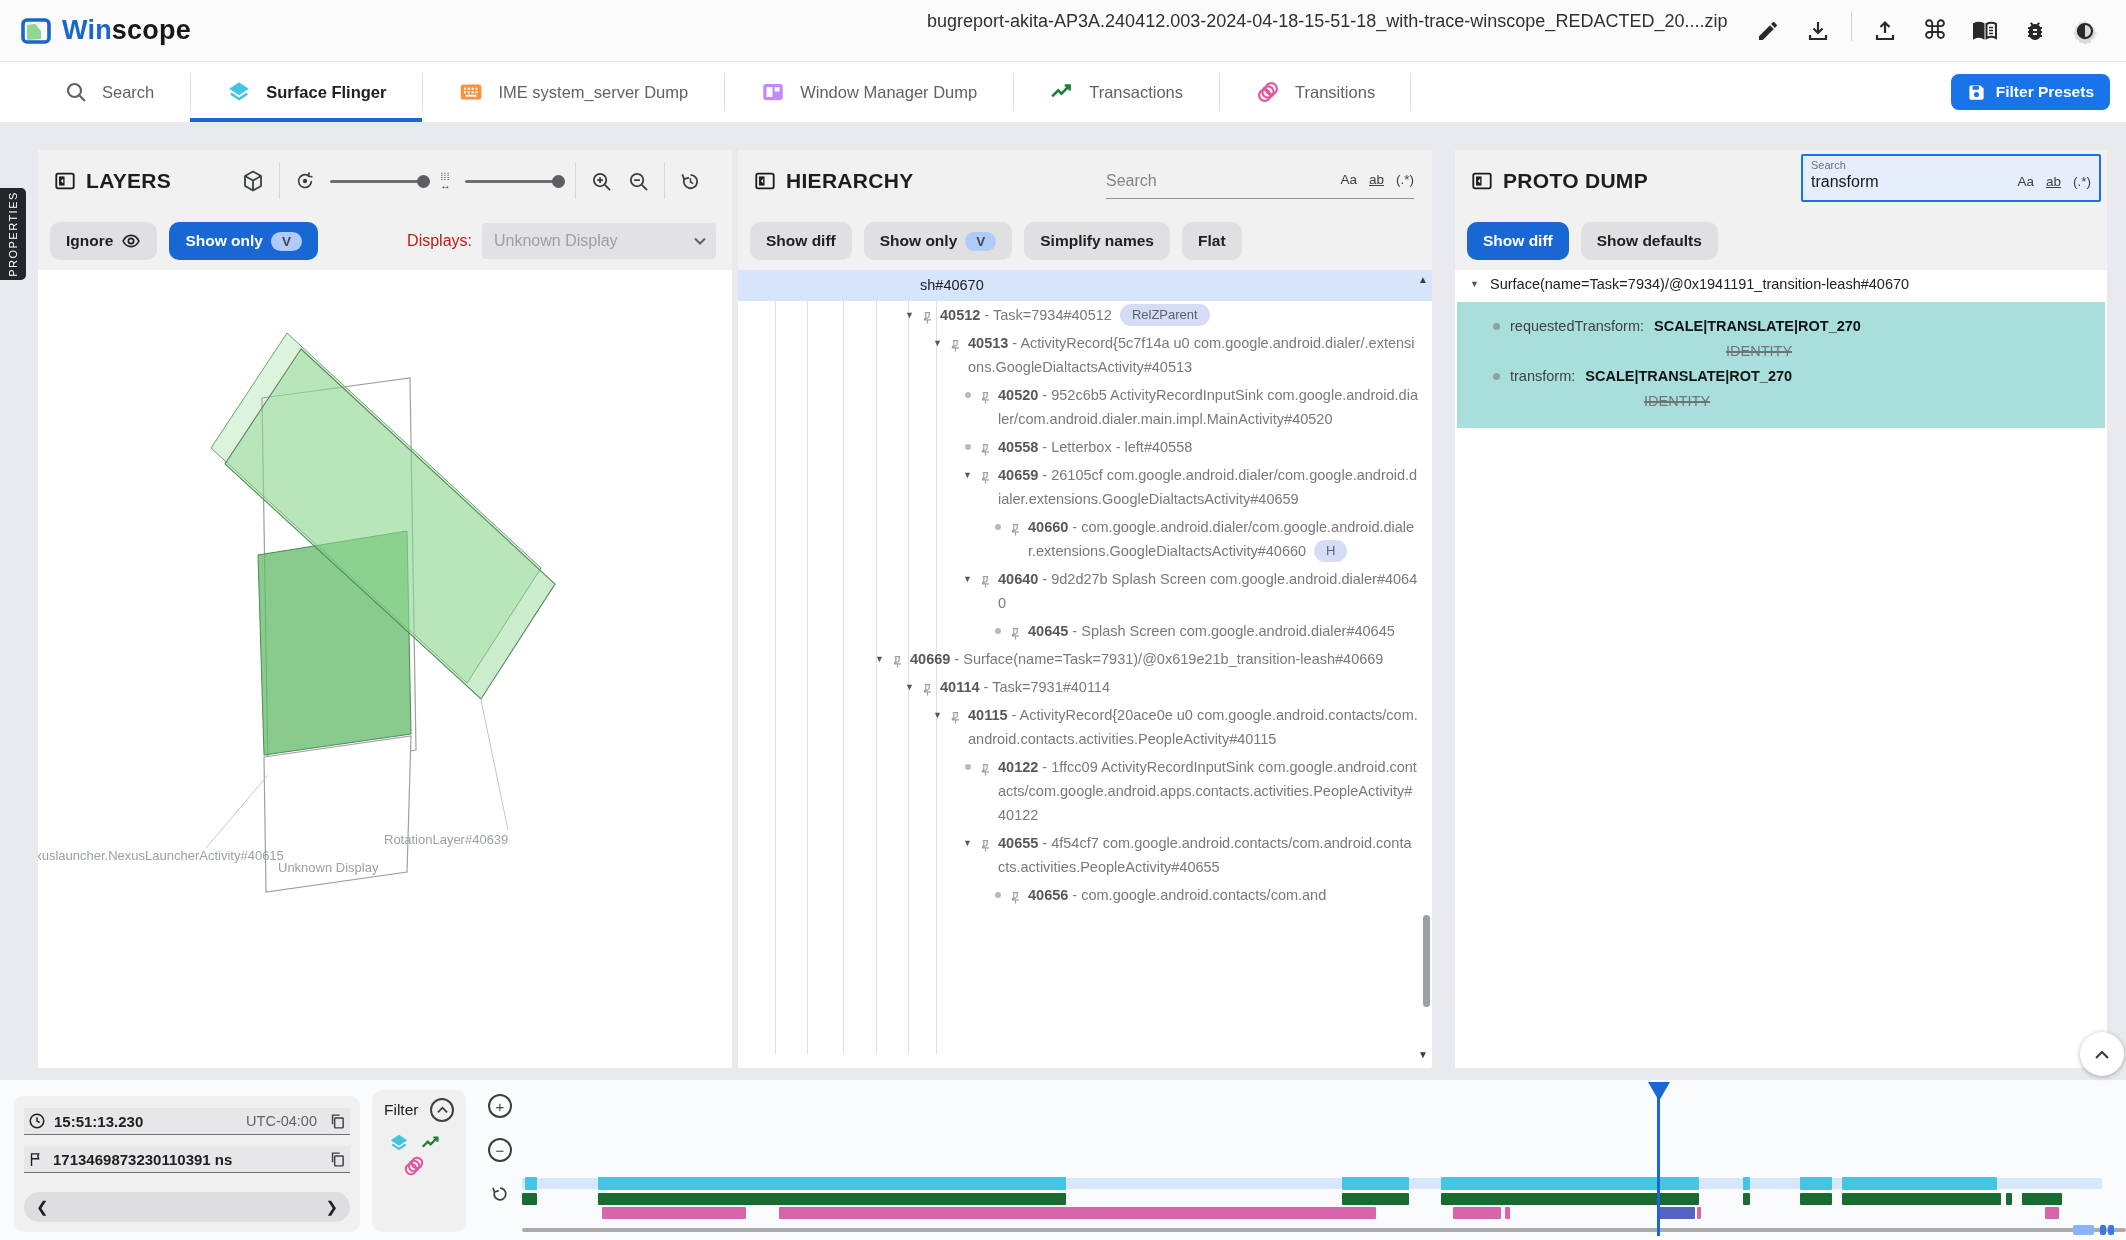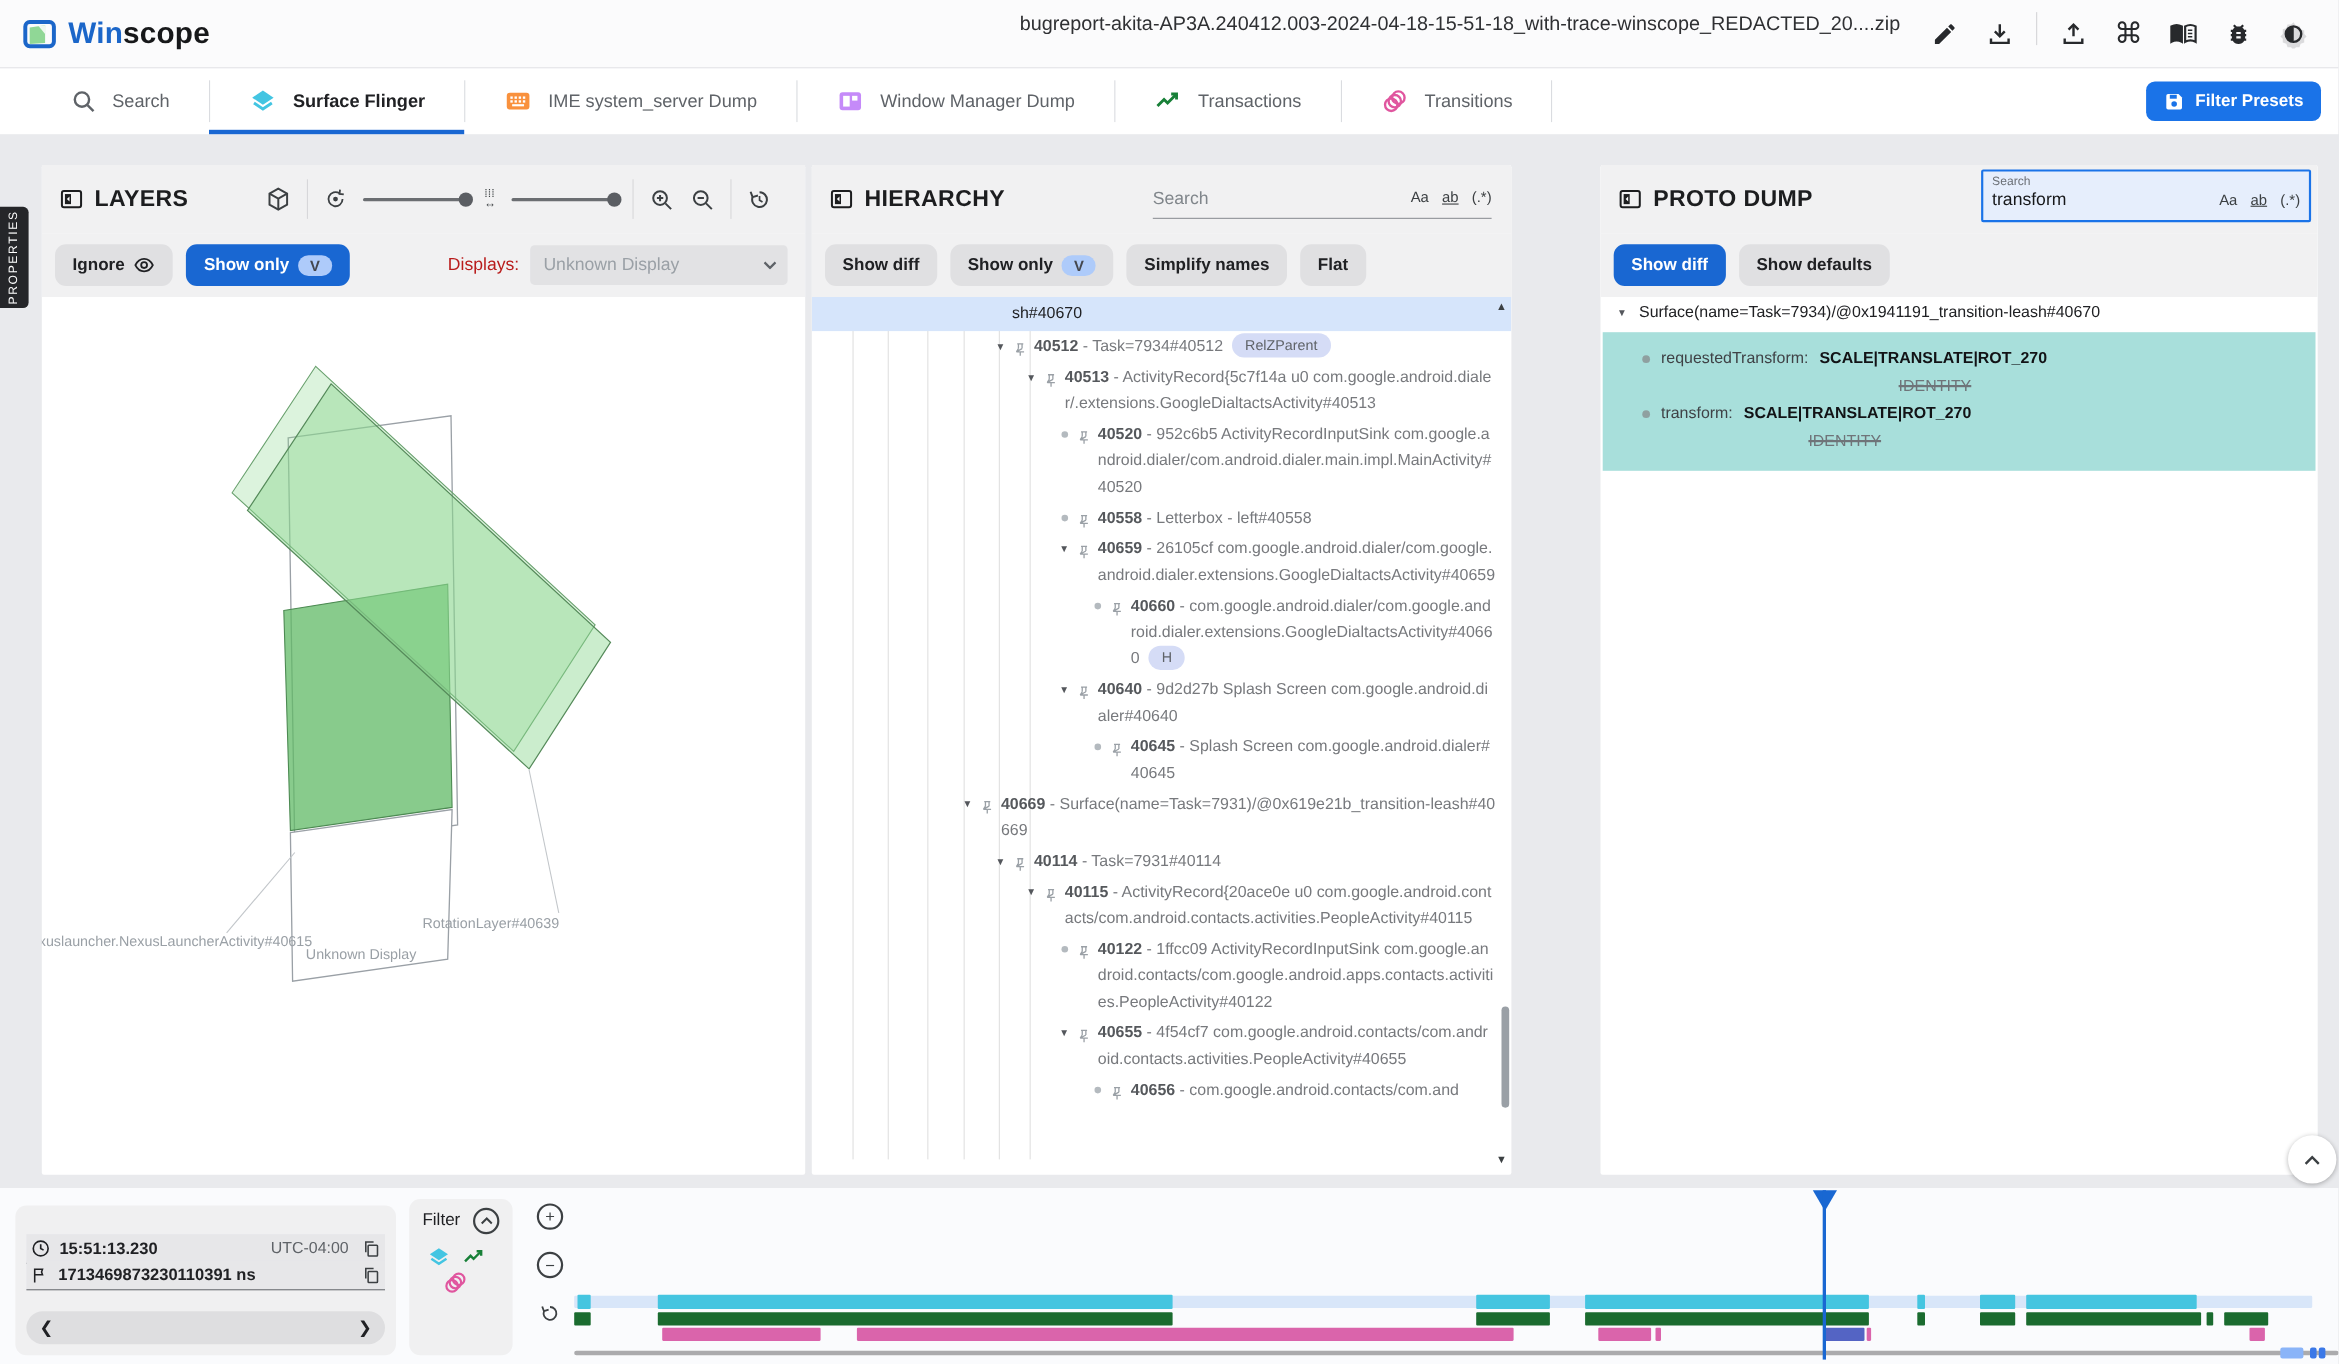--- a/index.html
+++ b/index.html
@@ -28,21 +28,21 @@
   .tab.active .underline{position:absolute;left:0;right:0;bottom:0;height:4px;background:#1967d2;}
   .filter-presets{margin-left:auto;margin-right:16px;align-self:center;display:flex;align-items:center;gap:10px;
     background:#1a73e8;color:#fff;font-size:15.5px;font-weight:600;border:none;border-radius:8px;height:36px;padding:0 16px;cursor:pointer;}
   
   .props-tab{position:absolute;left:0;top:188px;width:26px;height:92px;background:#252629;border-radius:0 5px 5px 0;
     display:flex;align-items:center;justify-content:center;z-index:6;cursor:pointer;}
   .props-tab span{transform:rotate(-90deg);color:#fff;font-size:11px;letter-spacing:1.5px;white-space:nowrap;}
   
   .panel{position:absolute;background:#fff;border-radius:2px;}
   #rects-panel{left:38px;top:150px;width:694px;height:918px;}
-  #hier-panel{left:738px;top:150px;width:636px;height:918px;overflow:hidden;}
+  #hier-panel{left:738px;top:150px;width:694px;height:918px;overflow:hidden;}
   #proto-panel{left:1455px;top:150px;width:652px;height:918px;overflow:hidden;}
   .panel-titlerow{position:absolute;left:0;top:0;right:0;height:62px;display:flex;align-items:center;background:#f1f1f2;}
   .panel-title{display:flex;align-items:center;gap:10px;margin-left:16px;font-size:21px;font-weight:600;letter-spacing:.3px;color:#1c1d1f;}
   .chip-row{position:absolute;left:0;top:62px;right:0;height:58px;display:flex;align-items:center;gap:12px;padding-left:12px;background:#f1f1f2;}
   .chip{display:inline-flex;align-items:center;gap:8px;height:38px;padding:0 16px;border-radius:10px;background:#e0e0e2;
     color:#202124;font-size:15.5px;font-weight:600;border:none;cursor:pointer;white-space:nowrap;}
   .chip.active{background:#1967d2;color:#fff;}
   .chip .badge{background:#aecbfa;color:#44474e;border-radius:12px;padding:2px 11px;font-size:13.5px;font-weight:600;}
   .divider-v{width:1px;height:36px;background:#d7d7da;}
   
@@ -620,21 +620,21 @@
           <span class="pname">transform:</span>
           <span class="pval">SCALE|TRANSLATE|ROT_270</span>
         </div>
         <div class="pold" style="padding-left: 151px;"><s>IDENTITY</s></div>
       </div>
   </div>
 </section>
 
 <footer id="footer">
   <div class="ts-card">
-    <div class="ts-field" style="top:26px;justify-content:flex-end;">
+    <div class="ts-field" style="top:12px;justify-content:flex-end;">
       <svg width="18" height="18" viewBox="0 0 24 24" fill="none" stroke="#202124" stroke-width="2">
           <circle cx="12" cy="12" r="9"></circle>
           <path d="M12 7v5l3.5 2"></path>
         </svg>
       <span class="bold">15:51:13.230</span>
       <span class="tz">UTC-04:00</span>
       <span class="copy-btn">
         <svg width="17" height="17" viewBox="0 0 24 24" fill="none" stroke="currentColor" stroke-width="2">
             <rect x="8" y="7" width="12" height="14" rx="1"></rect>
             <path d="M5 16V3h10"></path>

